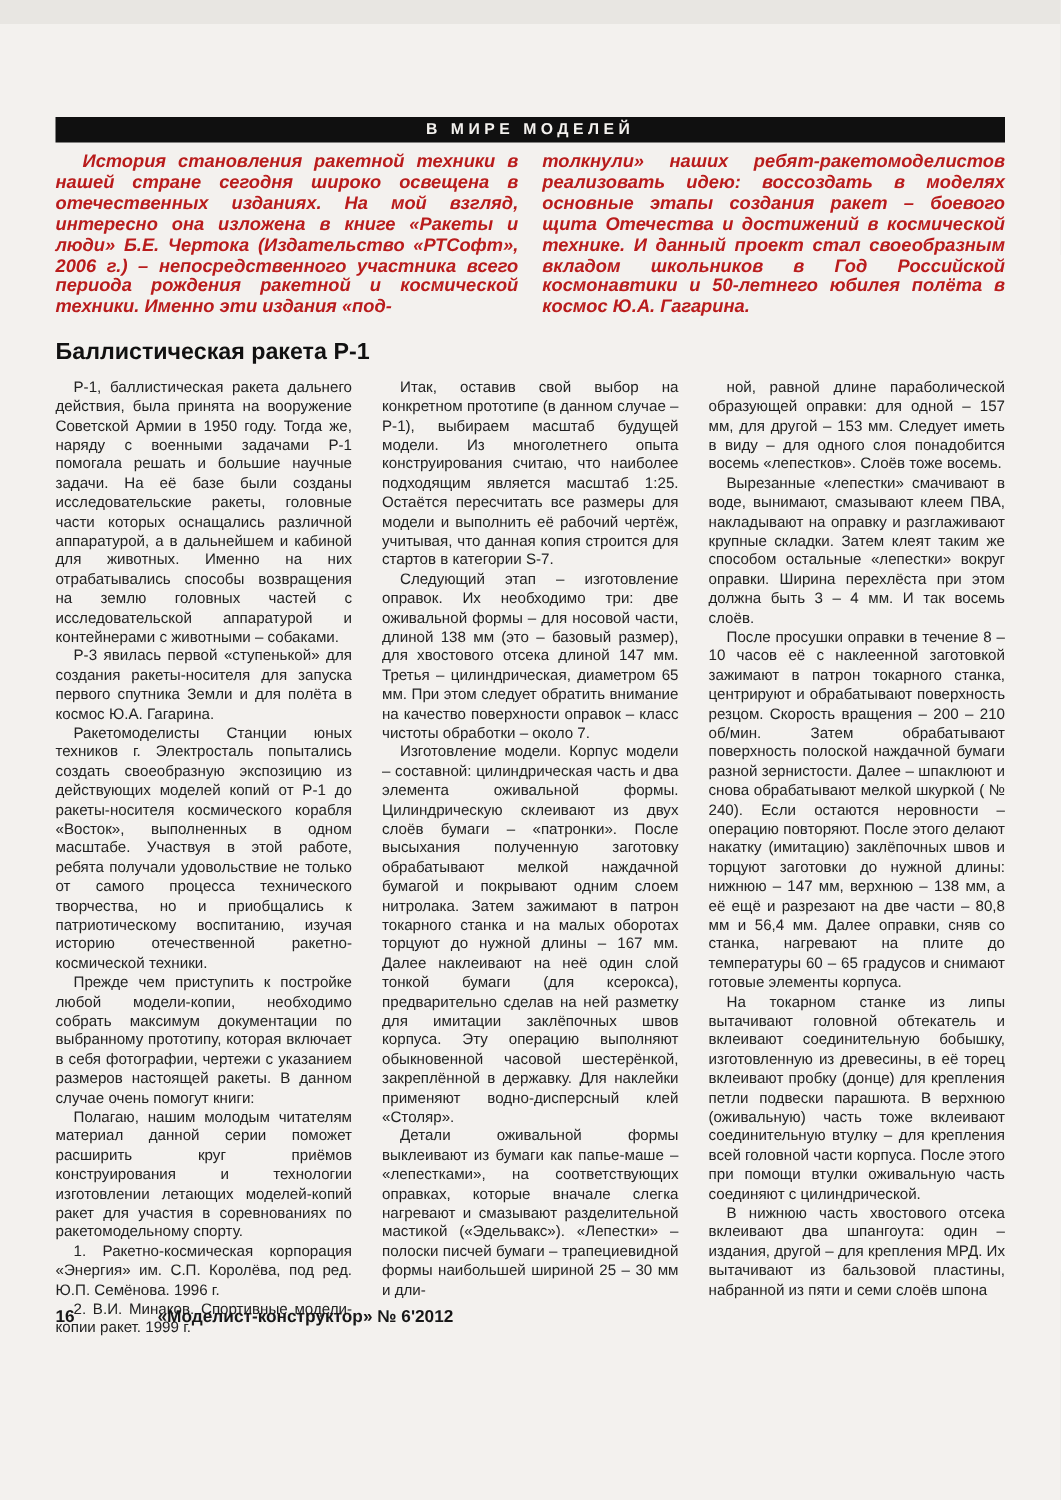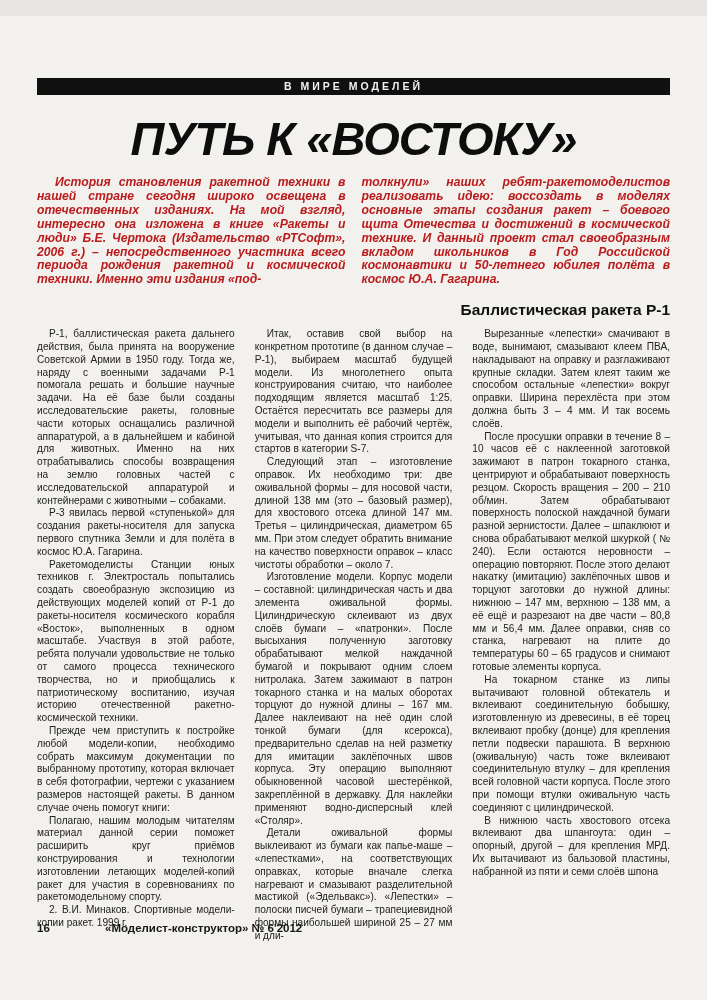--- a/index.html
+++ b/index.html
@@ -57,21 +57,21 @@
     font-weight:bold;
     font-style:italic;
     line-height:13.9px;
     text-align:justify;
     color:#b91c1c;
   }
   .intro .col.first { text-indent:18px; }
 
   
   .section-heading {
-    text-align:right;
+    text-align:left;
     font-size:15.5px;
     font-weight:bold;
     margin:14px 0 9px 0;
     color:#111;
   }
 
   
   .body-cols {
     display:flex;
     gap:20px;
@@ -82,69 +82,70 @@
     line-height:12.8px;
     text-align:justify;
     color:#222;
   }
   .para { margin:0; text-indent:12px; }
 
   
   .footer {
     position:absolute;
     left:37px; right:37px;
-    top:906px;
+    top:856px;
     display:flex;
     align-items:baseline;
     font-weight:bold;
     font-size:11.5px;
     color:#171717;
   }
   .footer .pageno { width:68px; }
   .footer .journal { }
 </style>
 </head>
 <body>
 
 <div class="page">
   <div class="inner">
 
     <div class="rubric-bar">
       <span>В МИРЕ МОДЕЛЕЙ</span>
     </div>
 
-    <h1 class="article-title">ПУТЬ К «ВОСТОКУ»</h1>
 
     <div class="intro">
       <div class="col first">История становления ракетной техники в нашей стране сегодня широко освещена в отечественных изданиях. На мой взгляд, интересно она изложена в книге «Ракеты и люди» Б.Е. Чертока (Издательство «РТСофт», 2006 г.) – непосредственного участника всего периода рождения ракетной и космической техники. Именно эти издания «под-</div>
       <div class="col">толкнули» наших ребят-ракетомоделистов реализовать идею: воссоздать в моделях основные этапы создания ракет – боевого щита Отечества и достижений в космической технике. И данный проект стал своеобразным вкладом школьников в Год Российской космонавтики и 50-летнего юбилея полёта в космос Ю.А. Гагарина.</div>
     </div>
 
     <h2 class="section-heading">Баллистическая ракета Р-1</h2>
 
     <div class="body-cols">
       <div class="col">
           <p class="para">Р-1, баллистическая ракета дальнего действия, была принята на вооружение Советской Армии в 1950 году. Тогда же, наряду с военными задачами Р-1 помогала решать и большие научные задачи. На её базе были созданы исследовательские ракеты, головные части которых оснащались различной аппаратурой, а в дальнейшем и кабиной для животных. Именно на них отрабатывались способы возвращения на землю головных частей с исследовательской аппаратурой и контейнерами с животными – собаками.</p>
           <p class="para">Р-3 явилась первой «ступенькой» для создания ракеты-носителя для запуска первого спутника Земли и для полёта в космос Ю.А. Гагарина.</p>
           <p class="para">Ракетомоделисты Станции юных техников г. Электросталь попытались создать своеобразную экспозицию из действующих моделей копий от Р-1 до ракеты-носителя космического корабля «Восток», выполненных в одном масштабе. Участвуя в этой работе, ребята получали удовольствие не только от самого процесса технического творчества, но и приобщались к патриотическому воспитанию, изучая историю отечественной ракетно-космической техники.</p>
           <p class="para">Прежде чем приступить к постройке любой модели-копии, необходимо собрать максимум документации по выбранному прототипу, которая включает в себя фотографии, чертежи с указанием размеров настоящей ракеты. В данном случае очень помогут книги:</p>
           <p class="para">Полагаю, нашим молодым читателям материал данной серии поможет расширить круг приёмов конструирования и технологии изготовлении летающих моделей-копий ракет для участия в соревнованиях по ракетомодельному спорту.</p>
+          <p class="para">1. Ракетно-космическая корпорация «Энергия» им. С.П. Королёва, под ред. Ю.П. Семёнова. 1996 г.</p>
           <p class="para">2. В.И. Минаков. Спортивные модели-копии ракет. 1999 г.</p>
         </div>
       <div class="col">
           <p class="para">Итак, оставив свой выбор на конкретном прототипе (в данном случае – Р-1), выбираем масштаб будущей модели. Из многолетнего опыта конструирования считаю, что наиболее подходящим является масштаб 1:25. Остаётся пересчитать все размеры для модели и выполнить её рабочий чертёж, учитывая, что данная копия строится для стартов в категории S-7.</p>
           <p class="para">Следующий этап – изготовление оправок. Их необходимо три: две оживальной формы – для носовой части, длиной 138 мм (это – базовый размер), для хвостового отсека длиной 147 мм. Третья – цилиндрическая, диаметром 65 мм. При этом следует обратить внимание на качество поверхности оправок – класс чистоты обработки – около 7.</p>
           <p class="para">Изготовление модели. Корпус модели – составной: цилиндрическая часть и два элемента оживальной формы. Цилиндрическую склеивают из двух слоёв бумаги – «патронки». После высыхания полученную заготовку обрабатывают мелкой наждачной бумагой и покрывают одним слоем нитролака. Затем зажимают в патрон токарного станка и на малых оборотах торцуют до нужной длины – 167 мм. Далее наклеивают на неё один слой тонкой бумаги (для ксерокса), предварительно сделав на ней разметку для имитации заклёпочных швов корпуса. Эту операцию выполняют обыкновенной часовой шестерёнкой, закреплённой в державку. Для наклейки применяют водно-дисперсный клей «Столяр».</p>
-          <p class="para">Детали оживальной формы выклеивают из бумаги как папье-маше – «лепестками», на соответствующих оправках, которые вначале слегка нагревают и смазывают разделительной мастикой («Эдельвакс»). «Лепестки» – полоски писчей бумаги – трапециевидной формы наибольшей шириной 25 – 27 мм и дли-</p>
+          <p class="para">Детали оживальной формы выклеивают из бумаги как папье-маше – «лепестками», на соответствующих оправках, которые вначале слегка нагревают и смазывают разделительной мастикой («Эдельвакс»). «Лепестки» – полоски писчей бумаги – трапециевидной формы наибольшей шириной 25 – 30 мм и дли-</p>
         </div>
       <div class="col">
+          <p class="para">ной, равной длине параболической образующей оправки: для одной – 157 мм, для другой – 153 мм. Следует иметь в виду – для одного слоя понадобится восемь «лепестков». Слоёв тоже восемь.</p>
           <p class="para">Вырезанные «лепестки» смачивают в воде, вынимают, смазывают клеем ПВА, накладывают на оправку и разглаживают крупные складки. Затем клеят таким же способом остальные «лепестки» вокруг оправки. Ширина перехлёста при этом должна быть 3 – 4 мм. И так восемь слоёв.</p>
           <p class="para">После просушки оправки в течение 8 – 10 часов её с наклеенной заготовкой зажимают в патрон токарного станка, центрируют и обрабатывают поверхность резцом. Скорость вращения – 200 – 210 об/мин. Затем обрабатывают поверхность полоской наждачной бумаги разной зернистости. Далее – шпаклюют и снова обрабатывают мелкой шкуркой ( № 240). Если остаются неровности – операцию повторяют. После этого делают накатку (имитацию) заклёпочных швов и торцуют заготовки до нужной длины: нижнюю – 147 мм, верхнюю – 138 мм, а её ещё и разрезают на две части – 80,8 мм и 56,4 мм. Далее оправки, сняв со станка, нагревают на плите до температуры 60 – 65 градусов и снимают готовые элементы корпуса.</p>
           <p class="para">На токарном станке из липы вытачивают головной обтекатель и вклеивают соединительную бобышку, изготовленную из древесины, в её торец вклеивают пробку (донце) для крепления петли подвески парашюта. В верхнюю (оживальную) часть тоже вклеивают соединительную втулку – для крепления всей головной части корпуса. После этого при помощи втулки оживальную часть соединяют с цилиндрической.</p>
-          <p class="para">В нижнюю часть хвостового отсека вклеивают два шпангоута: один – опорный, другой – для крепления МРД. Их вытачивают из бальзовой пластины, набранной из пяти и семи слоёв шпона</p>
+          <p class="para">В нижнюю часть хвостового отсека вклеивают два шпангоута: один – издания, другой – для крепления МРД. Их вытачивают из бальзовой пластины, набранной из пяти и семи слоёв шпона</p>
         </div>
     </div>
 
   </div>
 
   <div class="footer">
     <span class="pageno">16</span>
     <span class="journal">«Моделист-конструктор» № 6'2012</span>
   </div>
 </div>

